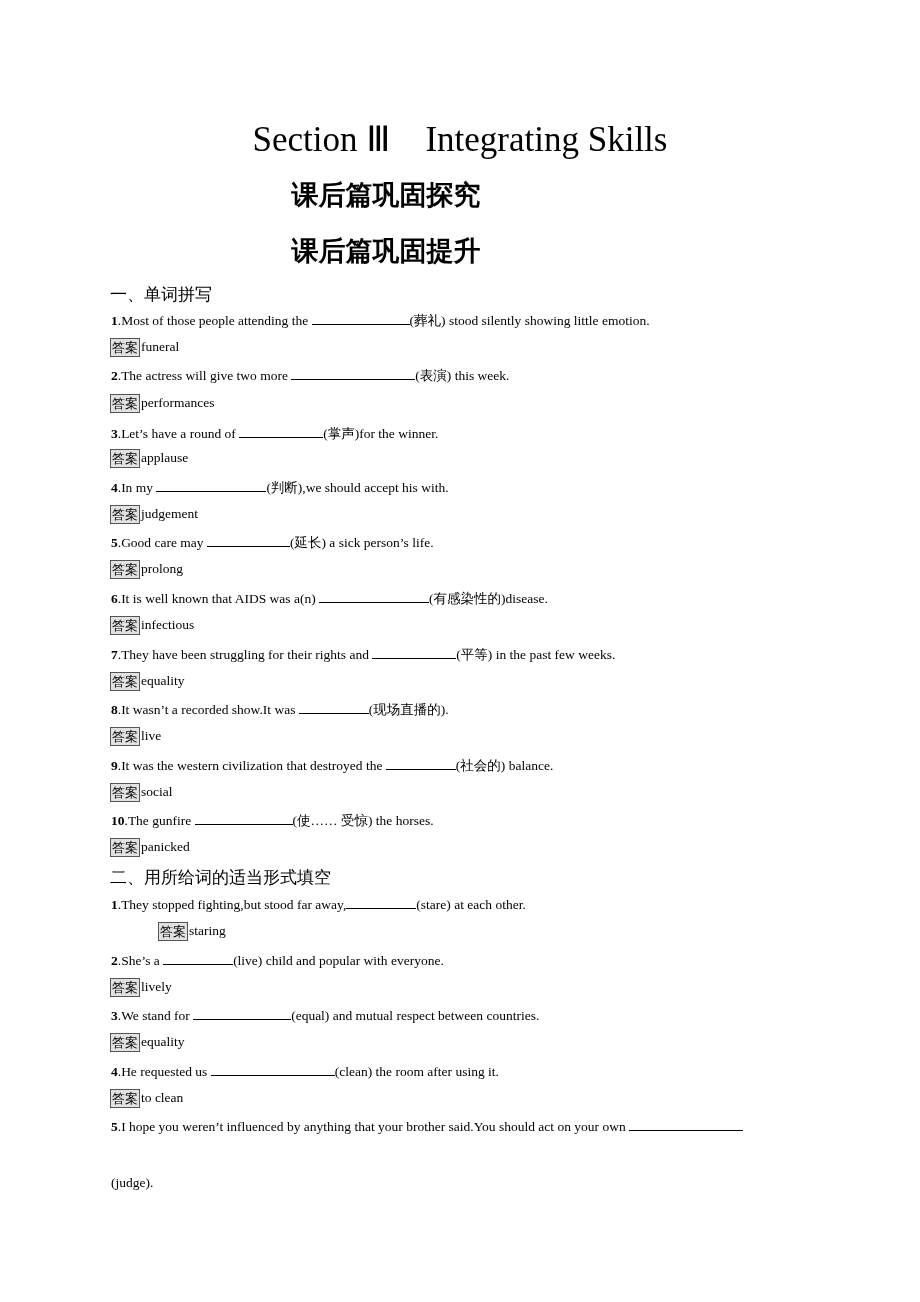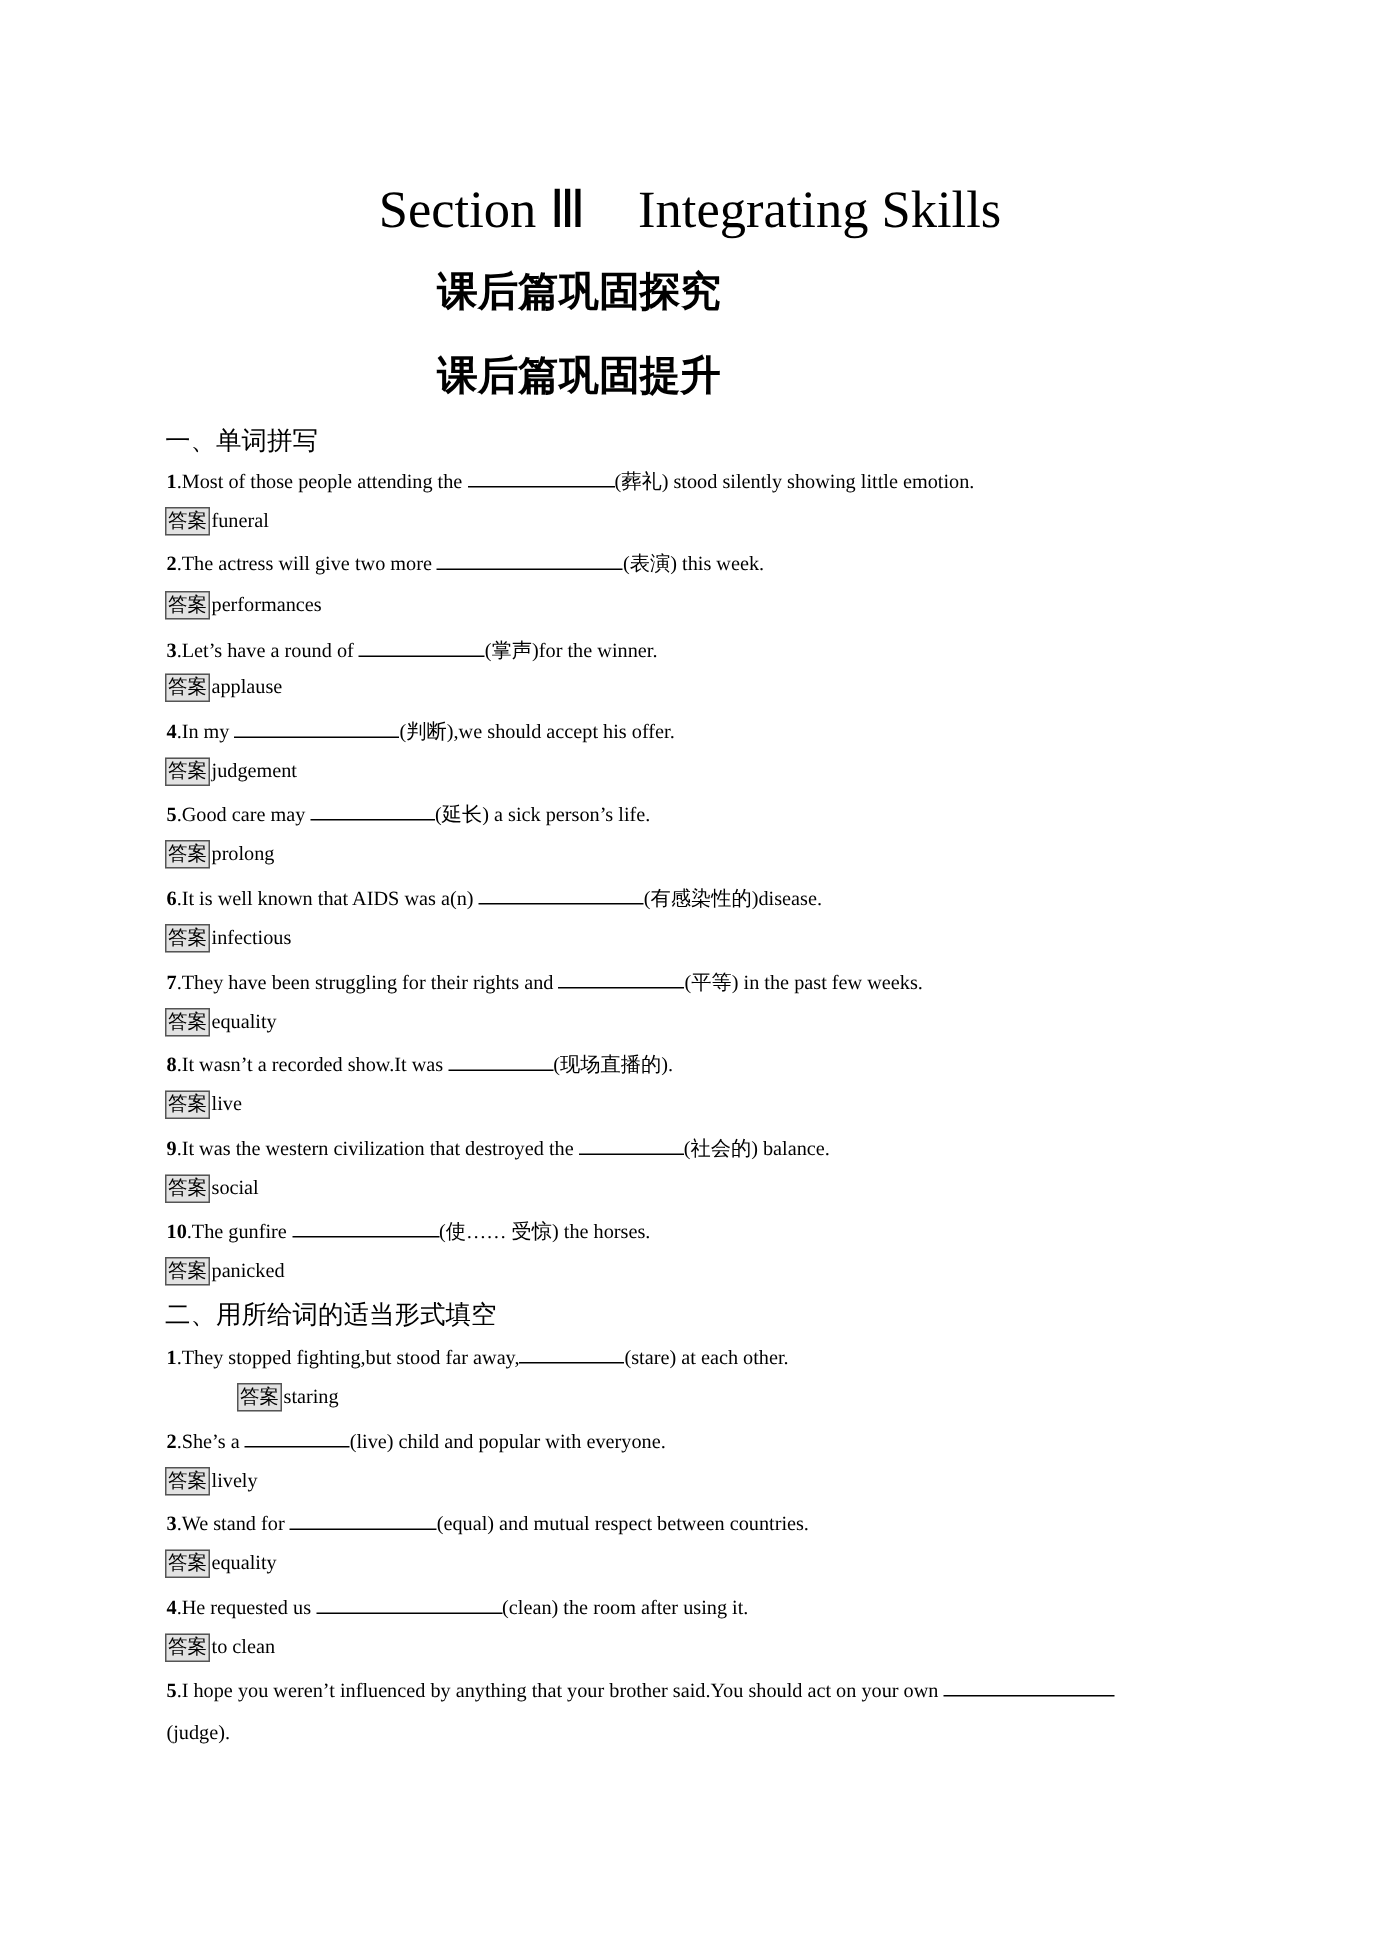--- a/index.html
+++ b/index.html
@@ -41,21 +41,21 @@
   <div class="subtitle sub1">课后篇巩固探究</div>
   <div class="subtitle sub2">课后篇巩固提升</div>
   <div id="content">
       <div class="section-heading" style="top: 283px; text-align: right;">一、单词拼写</div>
       <div class="line" style="top: 312px;"><span class="num">1</span><span>.Most of those people attending the </span><span class="blank" style="width: 98px;"></span><span>(葬礼) stood silently showing little emotion.</span></div>
       <div class="ans-line" style="top: 337px;"><span class="badge">答案</span><span>funeral</span></div>
       <div class="line" style="top: 367px;"><span class="num">2</span><span>.The actress will give two more </span><span class="blank" style="width: 124px;"></span><span>(表演) this week.</span></div>
       <div class="ans-line" style="top: 393px; text-align: center;"><span class="badge">答案</span><span>performances</span></div>
       <div class="line" style="top: 425px;"><span class="num">3</span><span>.Let’s have a round of </span><span class="blank" style="width: 84px;"></span><span>(掌声)for the winner.</span></div>
       <div class="ans-line" style="top: 448px;"><span class="badge">答案</span><span>applause</span></div>
-      <div class="line" style="top: 479px;"><span class="num">4</span><span>.In my </span><span class="blank" style="width: 110px;"></span><span>(判断),we should accept his offer.</span></div>
+      <div class="line" style="top: 479px;"><span class="num">4</span><span>.In my </span><span class="blank" style="width: 110px;"></span><span>(判断),we should accept his with.</span></div>
       <div class="ans-line" style="top: 504px;"><span class="badge">答案</span><span>judgement</span></div>
       <div class="line" style="top: 534px;"><span class="num">5</span><span>.Good care may </span><span class="blank" style="width: 83px;"></span><span>(延长) a sick person’s life.</span></div>
       <div class="ans-line" style="top: 559px;"><span class="badge">答案</span><span>prolong</span></div>
       <div class="line" style="top: 590px;"><span class="num">6</span><span>.It is well known that AIDS was a(n) </span><span class="blank" style="width: 110px;"></span><span>(有感染性的)disease.</span></div>
       <div class="ans-line" style="top: 615px;"><span class="badge">答案</span><span>infectious</span></div>
       <div class="line" style="top: 646px;"><span class="num">7</span><span>.They have been struggling for their rights and </span><span class="blank" style="width: 84px;"></span><span>(平等) in the past few weeks.</span></div>
       <div class="ans-line" style="top: 671px;"><span class="badge">答案</span><span>equality</span></div>
       <div class="line" style="top: 701px;"><span class="num">8</span><span>.It wasn’t a recorded show.It was </span><span class="blank" style="width: 70px;"></span><span>(现场直播的).</span></div>
       <div class="ans-line" style="top: 726px;"><span class="badge">答案</span><span>live</span></div>
       <div class="line" style="top: 757px;"><span class="num">9</span><span>.It was the western civilization that destroyed the </span><span class="blank" style="width: 70px;"></span><span>(社会的) balance.</span></div>
@@ -65,15 +65,15 @@
       <div class="section-heading" style="top: 866px;">二、用所给词的适当形式填空</div>
       <div class="line" style="top: 896px;"><span class="num">1</span><span>.They stopped fighting,but stood far away,</span><span class="blank" style="width: 70px;"></span><span>(stare) at each other.</span></div>
       <div class="ans-line" style="top: 921px; padding-left: 48px;"><span class="badge">答案</span><span>staring</span></div>
       <div class="line" style="top: 952px;"><span class="num">2</span><span>.She’s a </span><span class="blank" style="width: 70px;"></span><span>(live) child and popular with everyone.</span></div>
       <div class="ans-line" style="top: 977px;"><span class="badge">答案</span><span>lively</span></div>
       <div class="line" style="top: 1007px;"><span class="num">3</span><span>.We stand for </span><span class="blank" style="width: 98px;"></span><span>(equal) and mutual respect between countries.</span></div>
       <div class="ans-line" style="top: 1032px;"><span class="badge">答案</span><span>equality</span></div>
       <div class="line" style="top: 1063px;"><span class="num">4</span><span>.He requested us </span><span class="blank" style="width: 124px;"></span><span>(clean) the room after using it.</span></div>
       <div class="ans-line" style="top: 1088px;"><span class="badge">答案</span><span>to clean</span></div>
       <div class="line" style="top: 1118px;"><span class="num">5</span><span>.I hope you weren’t influenced by anything that your brother said.You should act on your own </span><span class="blank" style="width: 114px;"></span><span></span></div>
-      <div class="line" style="top: 1146px;">(judge).</div>
+      <div class="line" style="top: 1174px;">(judge).</div>
     </div>
 </div>
 
 </body></html>

